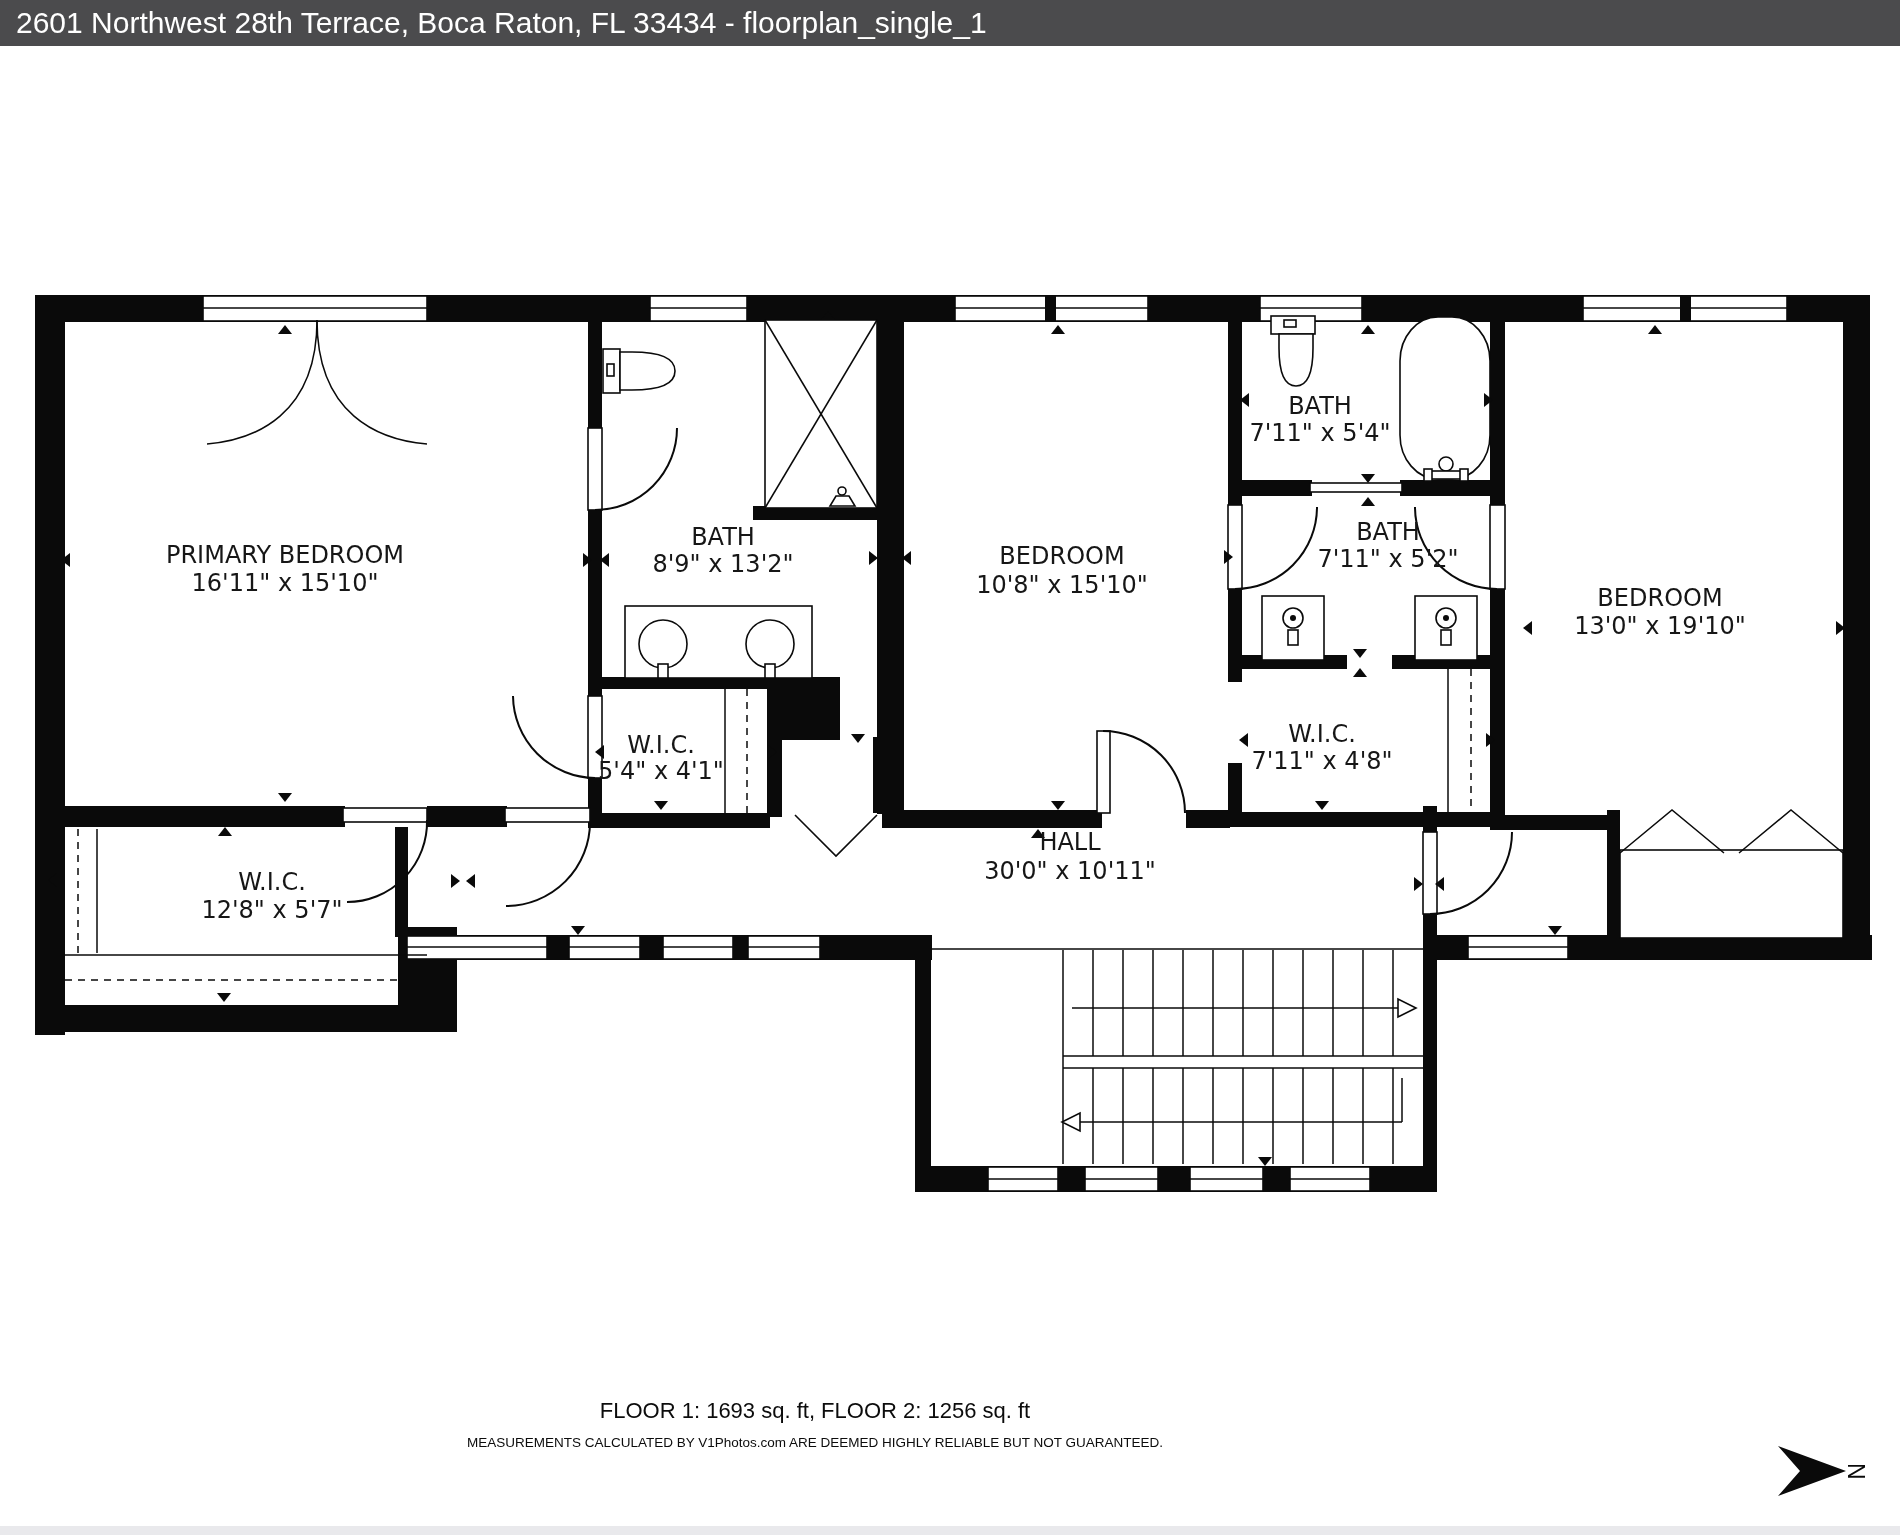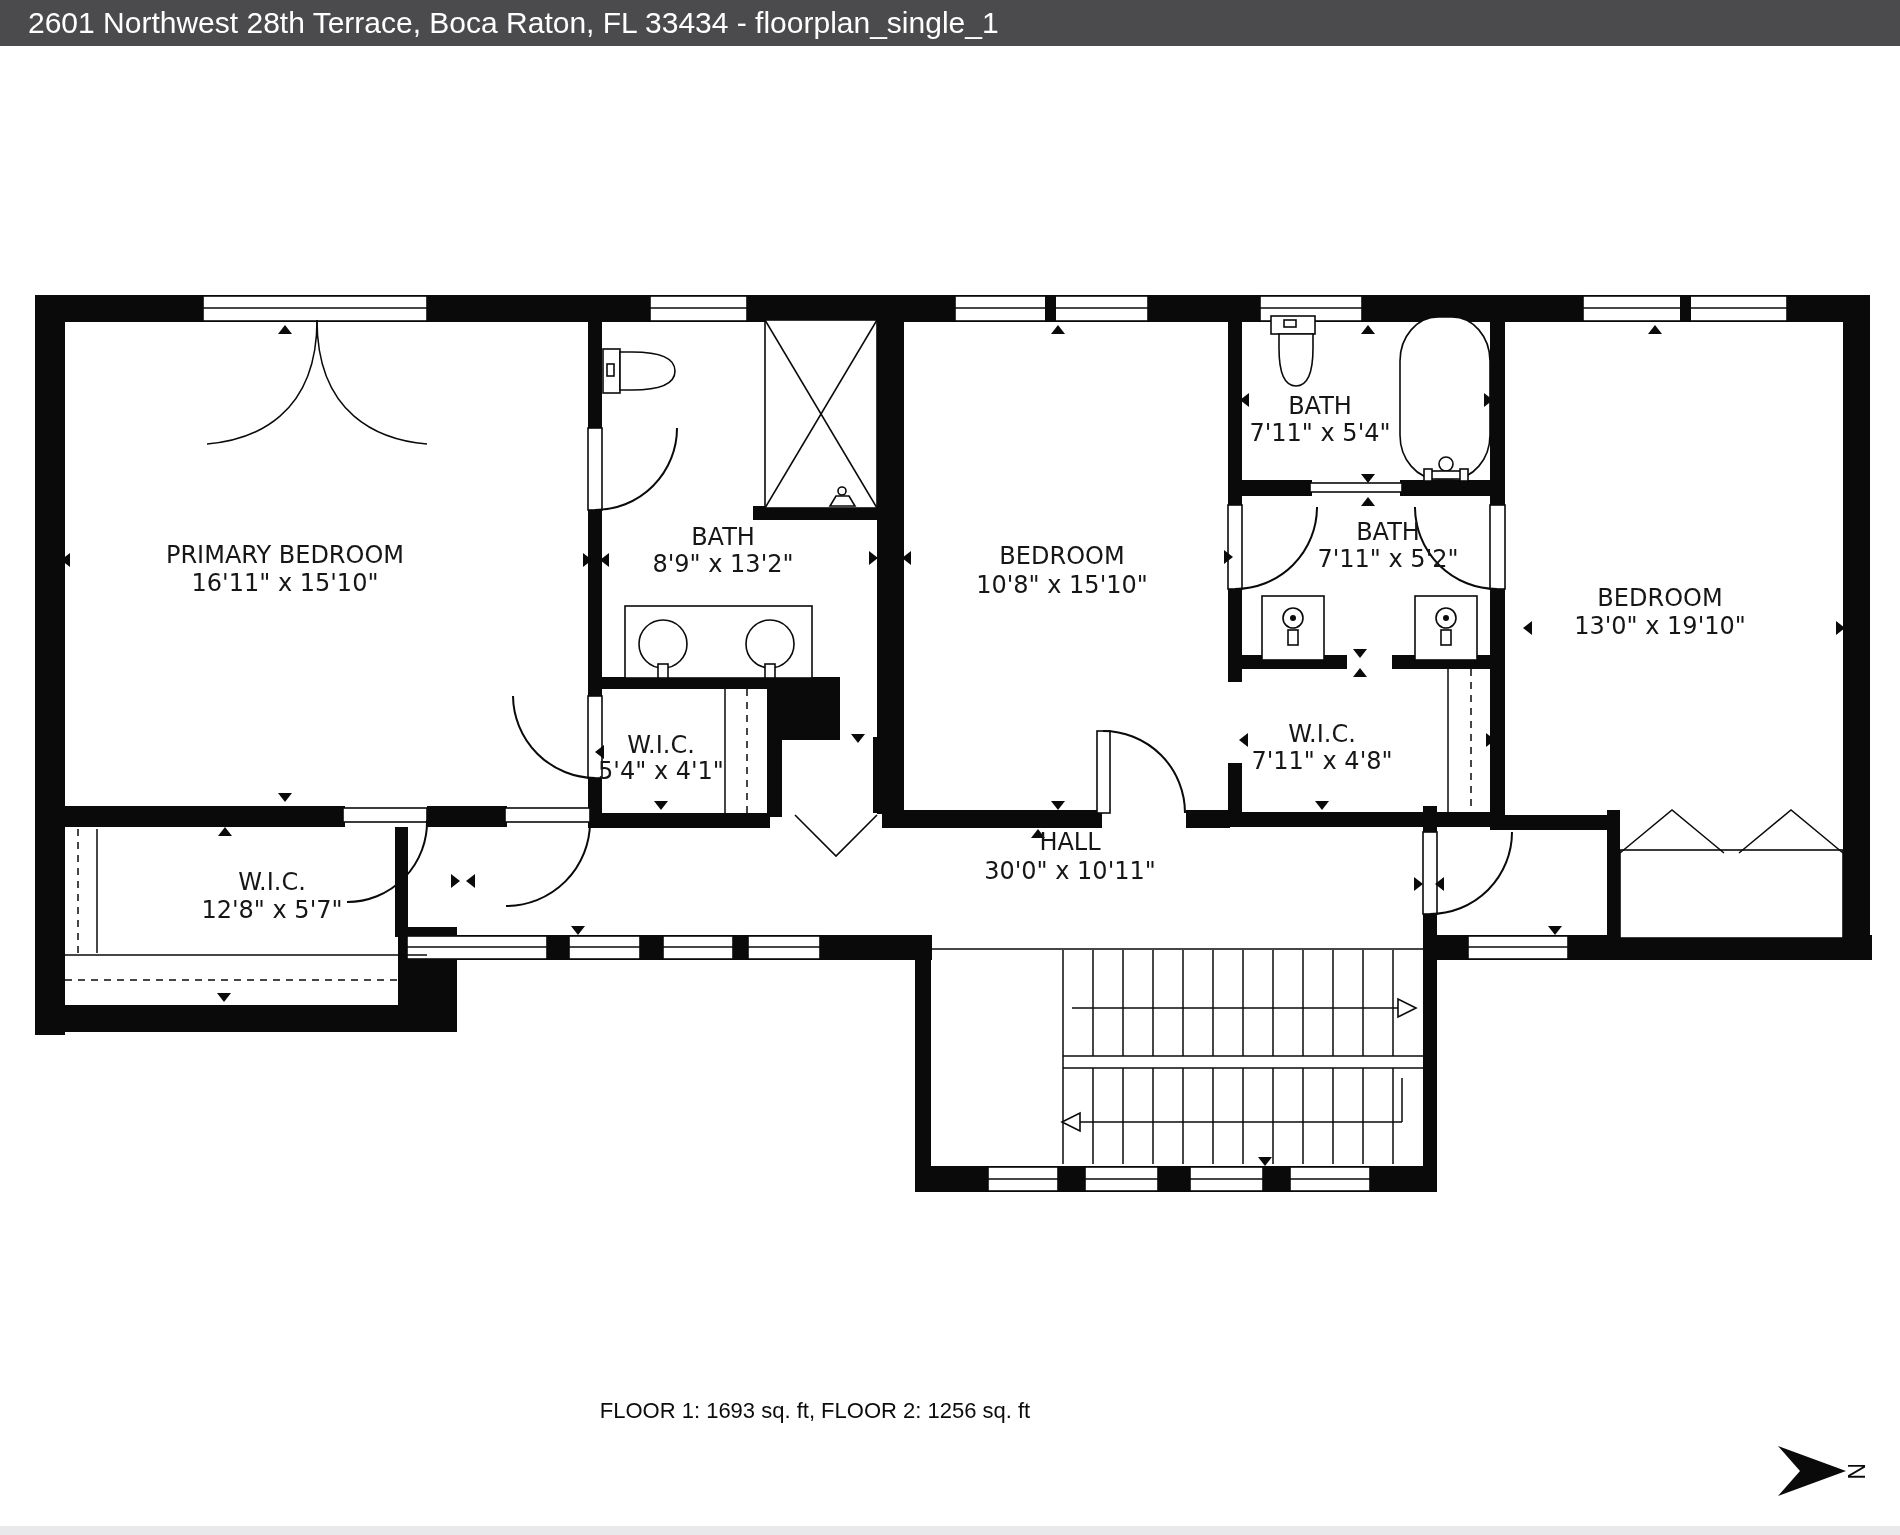--- a/index.html
+++ b/index.html
@@ -1,19 +1,19 @@
 <!DOCTYPE html>
 <html><head>
 <meta charset="utf-8">
 <style>
   html,body{margin:0;padding:0;background:#ffffff;}
   #stage{position:relative;width:1900px;height:1535px;background:#fff;overflow:hidden;
          font-family:"Liberation Sans",sans-serif;}
   #titlebar{position:absolute;left:0;top:0;width:1900px;height:46px;background:#4b4b4d;
-            color:#fff;font-size:30px;line-height:46px;padding-left:28px;box-sizing:border-box;
+            color:#fff;font-size:30px;line-height:46px;padding-left:16px;box-sizing:border-box;
             white-space:nowrap;font-weight:400;}
   #plansvg{position:absolute;left:0;top:0;}
   .wall{fill:#0a0a0a;stroke:none;}
   .fx15{fill:#ffffff;stroke:#0a0a0a;stroke-width:1.6;}
   .ln{stroke:#0a0a0a;stroke-width:2;fill:none;}
   .thin{stroke:#0a0a0a;stroke-width:1.5;fill:none;}
   .dash{stroke:#0a0a0a;stroke-width:1.5;fill:none;stroke-dasharray:7 6;}
   .tri{fill:#0a0a0a;}
   .rmtext{font-family:"DejaVu Sans","Liberation Sans",sans-serif;font-size:24px;fill:#161616;text-anchor:middle;}
   #footer{position:absolute;left:315px;top:1399px;width:1000px;text-align:center;color:#0c0c0c;}
@@ -351,16 +351,17 @@
     </g>
 
     <g>
       <polygon class="tri" points="1778,1446 1846,1471 1778,1496 1800,1471"></polygon>
       <text x="1848" y="1479" font-size="23" font-family="Liberation Sans, sans-serif" fill="#0a0a0a" transform="rotate(90 1856 1471)">N</text>
     </g>
   </svg>
 
   <div id="footer">
     <div class="f2">FLOOR 1: 1693 sq. ft, FLOOR 2: 1256 sq. ft</div>
+    <div class="f4">MEASUREMENTS CALCULATED BY V1Photos.com ARE DEEMED HIGHLY RELIABLE BUT NOT GUARANTEED.</div>
   </div>
 
   <div id="bottomstrip"></div>
 </div>
 
 </body></html>

